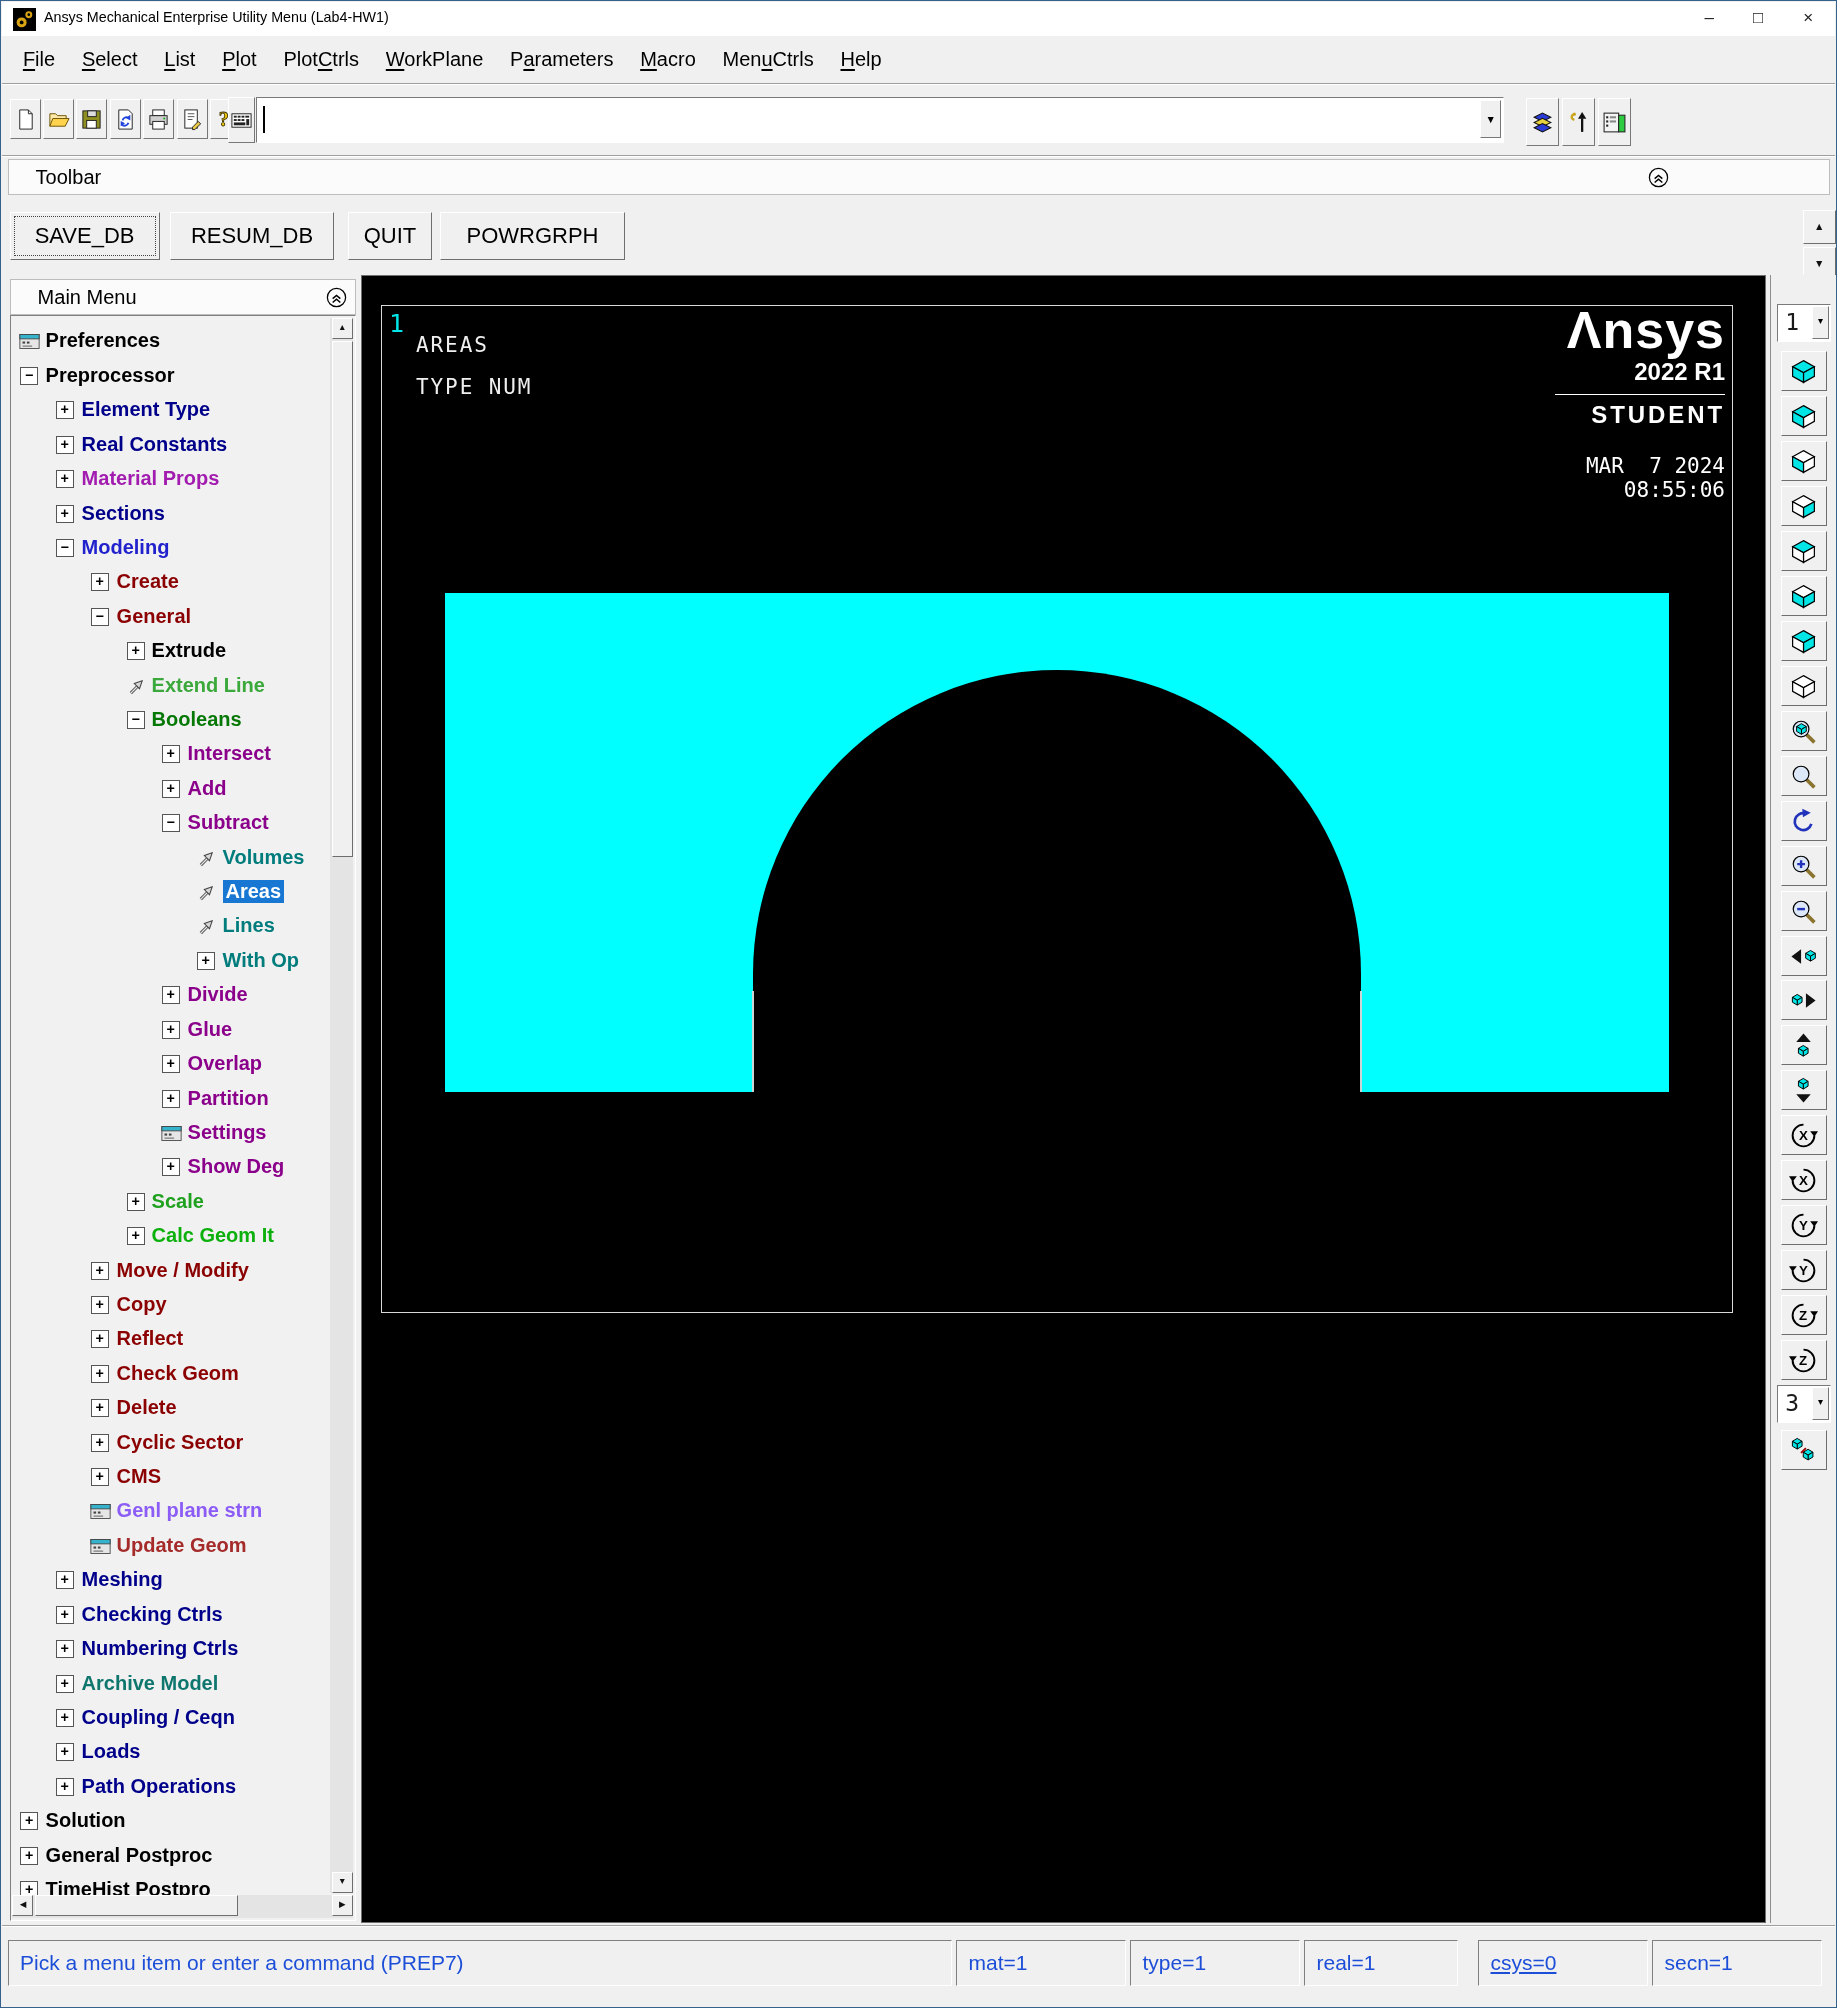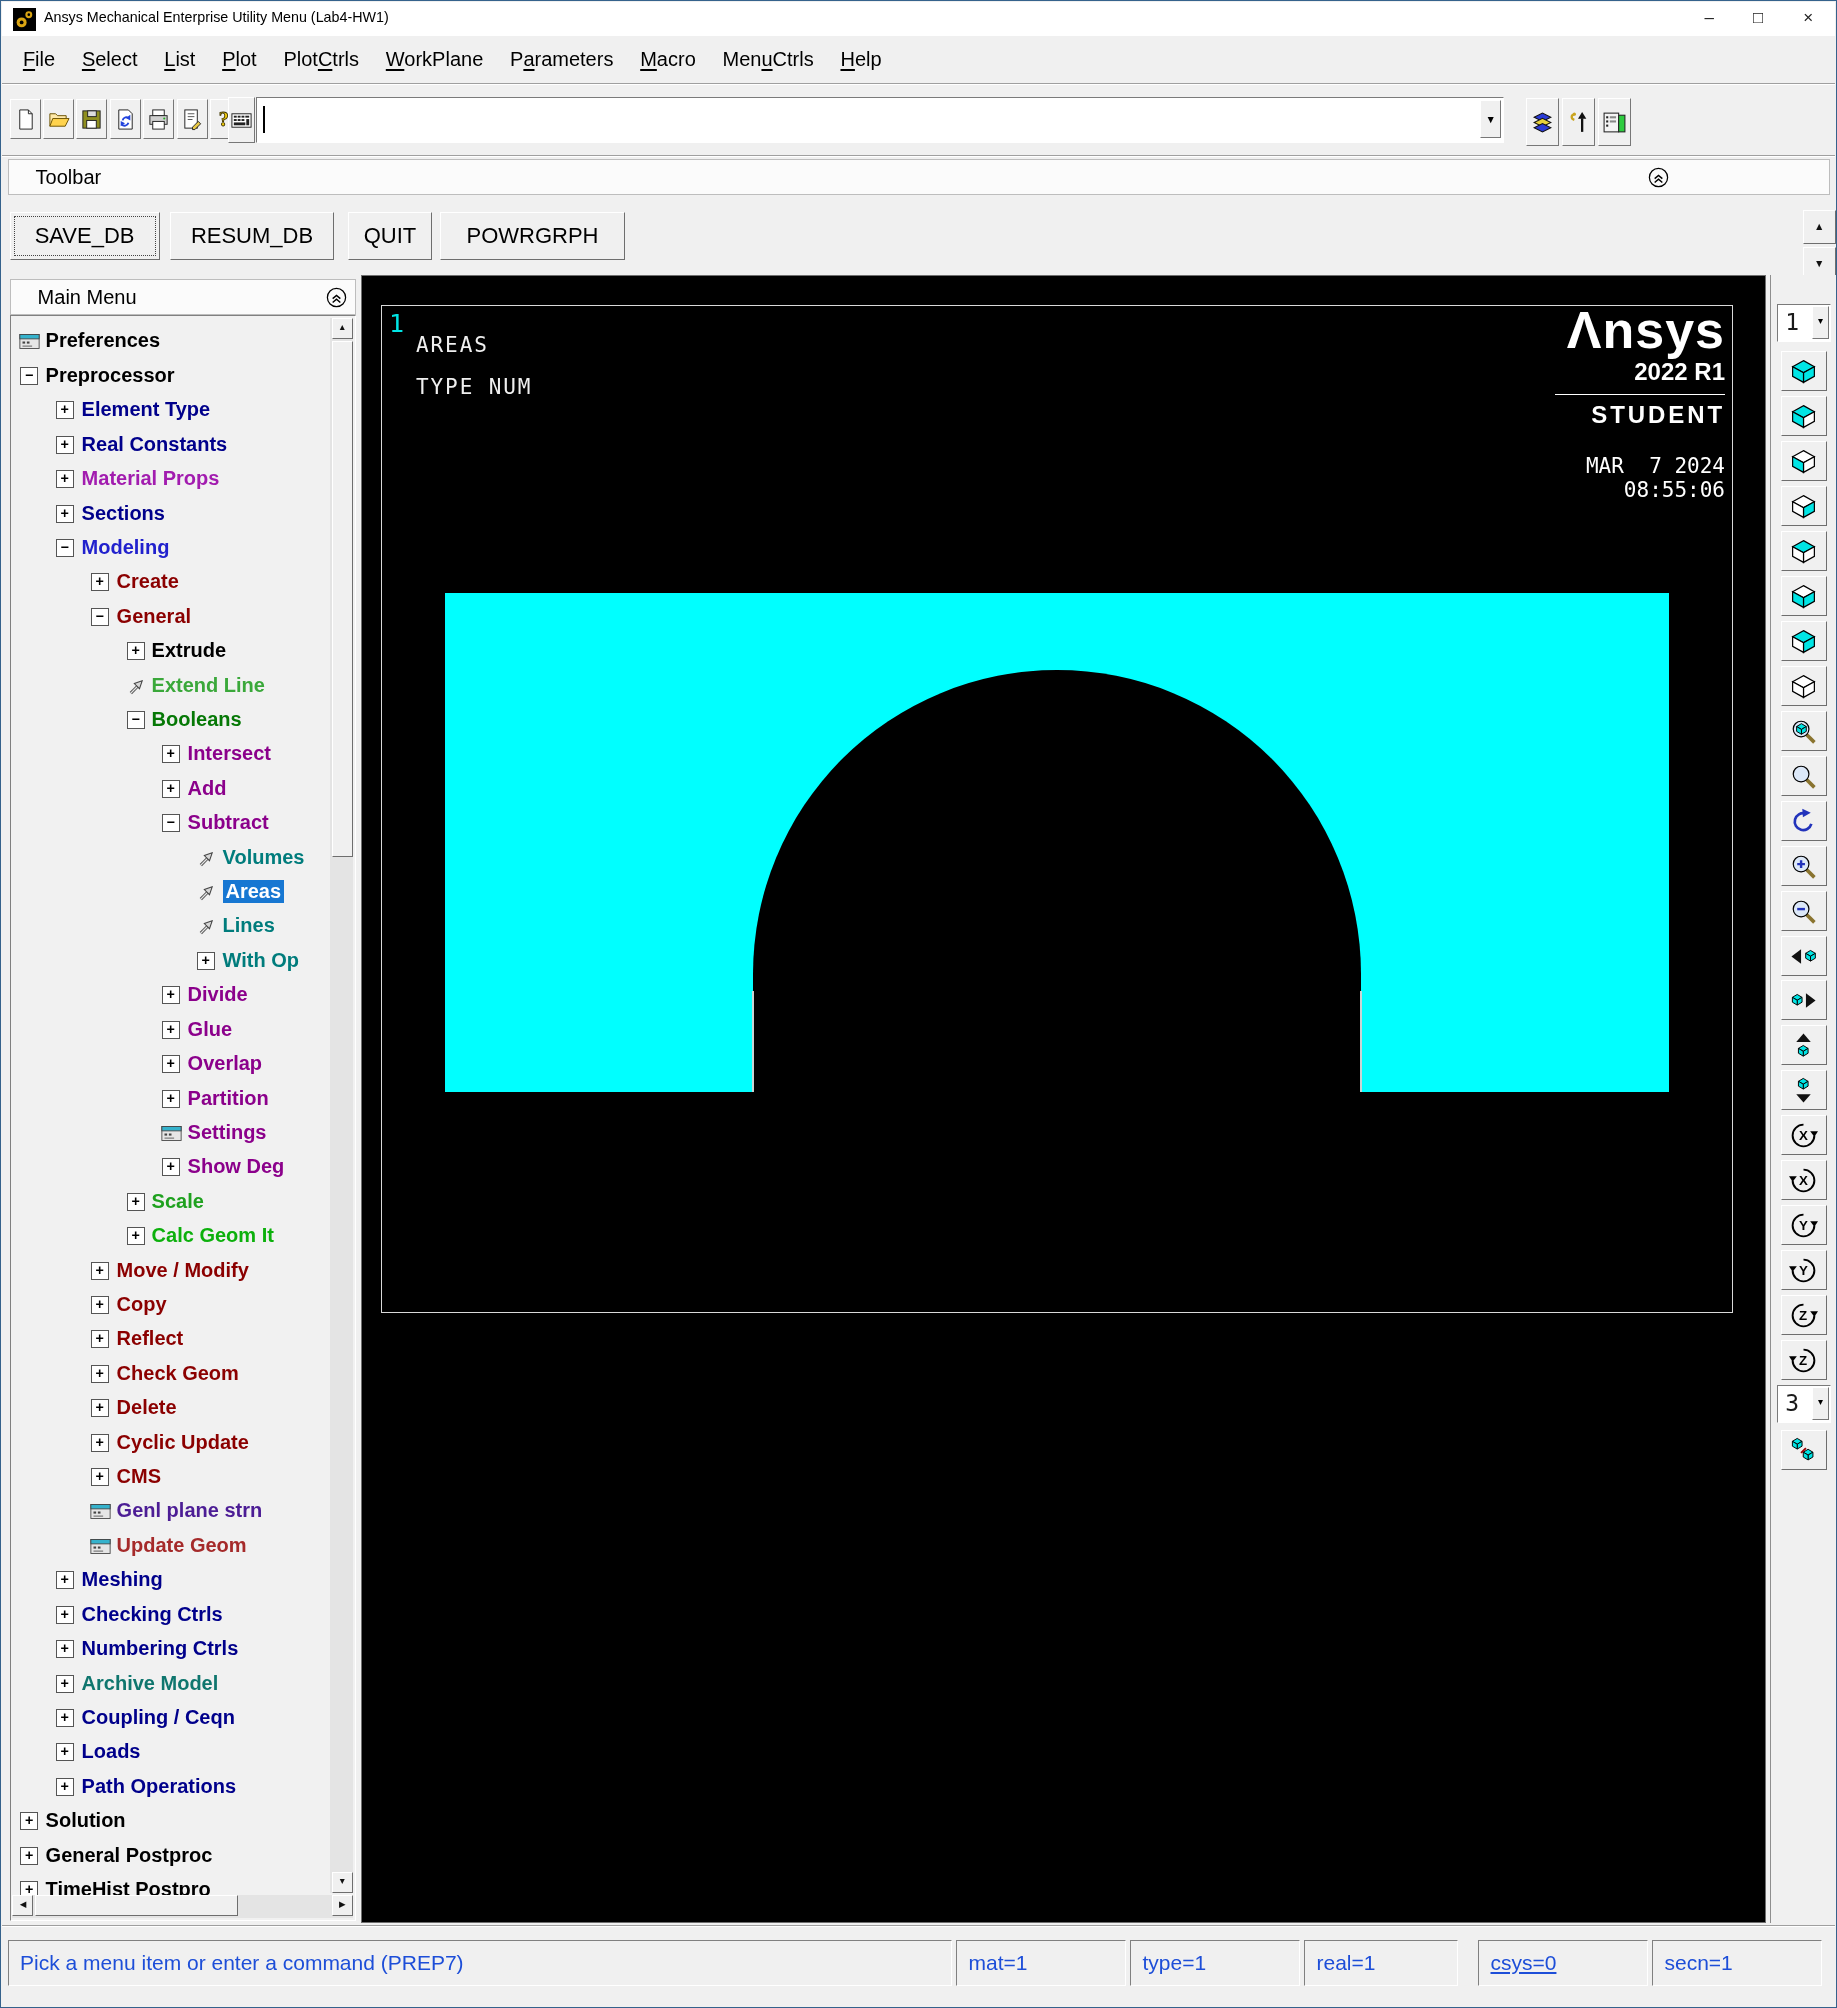--- a/index.html
+++ b/index.html
@@ -435,35 +435,35 @@
       <div class="titem" style="top: 1044px;">
         <span class="pm" style="left:80px">+</span>
         <span class="tlabel" style="left:106px;color:#8B0000">Check Geom</span>
       </div>
       <div class="titem" style="top: 1078px;">
         <span class="pm" style="left:80px">+</span>
         <span class="tlabel" style="left:106px;color:#8B0000">Delete</span>
       </div>
       <div class="titem" style="top: 1113px;">
         <span class="pm" style="left:80px">+</span>
-        <span class="tlabel" style="left:106px;color:#8B0000">Cyclic Update</span>
+        <span class="tlabel" style="left:106px;color:#8B0000">Cyclic Sector</span>
       </div>
       <div class="titem" style="top: 1147px;">
         <span class="pm" style="left:80px">+</span>
         <span class="tlabel" style="left:106px;color:#8B0000">CMS</span>
       </div>
       <div class="titem" style="top: 1181px;">
         <span class="tico" style="left:79px"><svg viewBox="0 0 24 20">
             <rect x="1" y="2" width="22" height="16" fill="#e6e6e6" stroke="#444"></rect>
             <rect x="1" y="2" width="22" height="5" fill="#35b2cc" stroke="#444"></rect>
             <rect x="4" y="10" width="3" height="2.4" fill="#444"></rect>
             <rect x="9" y="10" width="3" height="2.4" fill="#444"></rect>
             <rect x="4" y="14.5" width="11" height="1.6" fill="#888"></rect>
           </svg></span>
-        <span class="tlabel" style="left:106px;color:#4c1d95">Genl plane strn</span>
+        <span class="tlabel" style="left:106px;color:#8b5cf6">Genl plane strn</span>
       </div>
       <div class="titem" style="top: 1216px;">
         <span class="tico" style="left:79px"><svg viewBox="0 0 24 20">
             <rect x="1" y="2" width="22" height="16" fill="#e6e6e6" stroke="#444"></rect>
             <rect x="1" y="2" width="22" height="5" fill="#35b2cc" stroke="#444"></rect>
             <rect x="4" y="10" width="3" height="2.4" fill="#444"></rect>
             <rect x="9" y="10" width="3" height="2.4" fill="#444"></rect>
             <rect x="4" y="14.5" width="11" height="1.6" fill="#888"></rect>
           </svg></span>
         <span class="tlabel" style="left:106px;color:#A52A2A">Update Geom</span>

